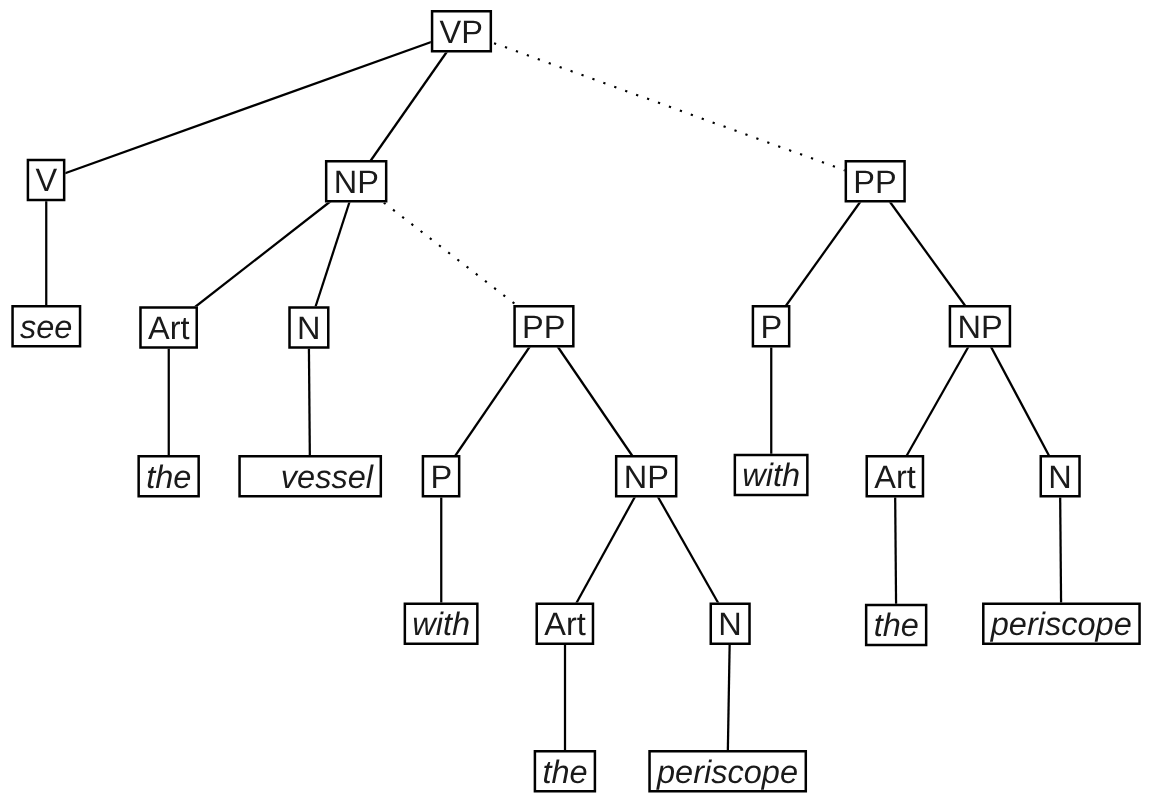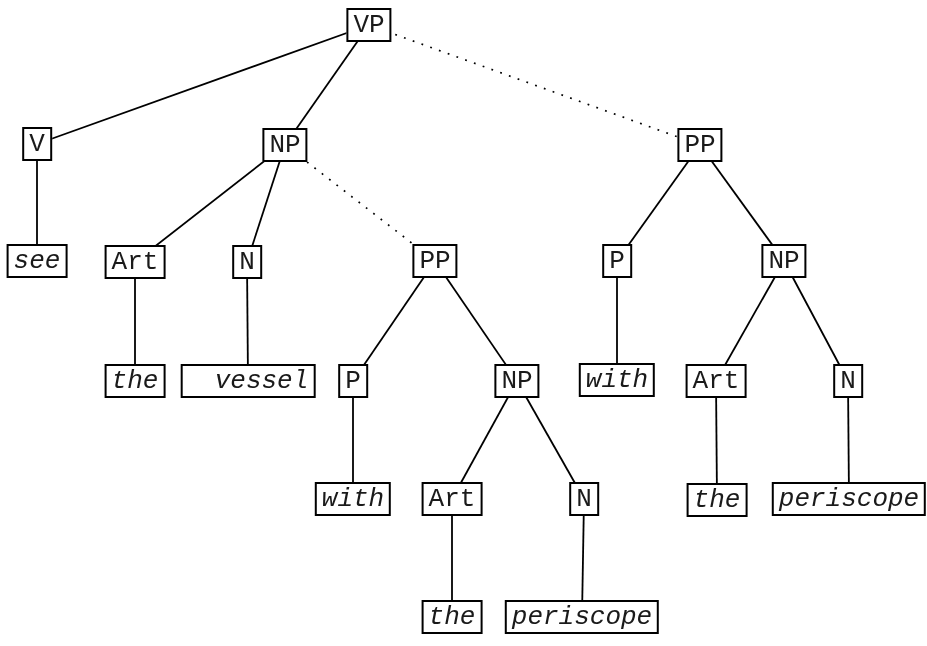--- a/index.html
+++ b/index.html
@@ -6,21 +6,21 @@
     margin: 0;
     padding: 0;
     background: #ffffff;
   }
   #canvas {
     position: relative;
     width: 927px;
     height: 646px;
     background: #ffffff;
     overflow: hidden;
-    font-family: Liberation Mono, monospace;
+    font-family: Liberation Sans, sans-serif;
   }
   #edges {
     position: absolute;
     left: 0;
     top: 0;
   }
   .node {
     position: absolute;
     transform: translate(-50%, -50%);
     background: #ffffff;

